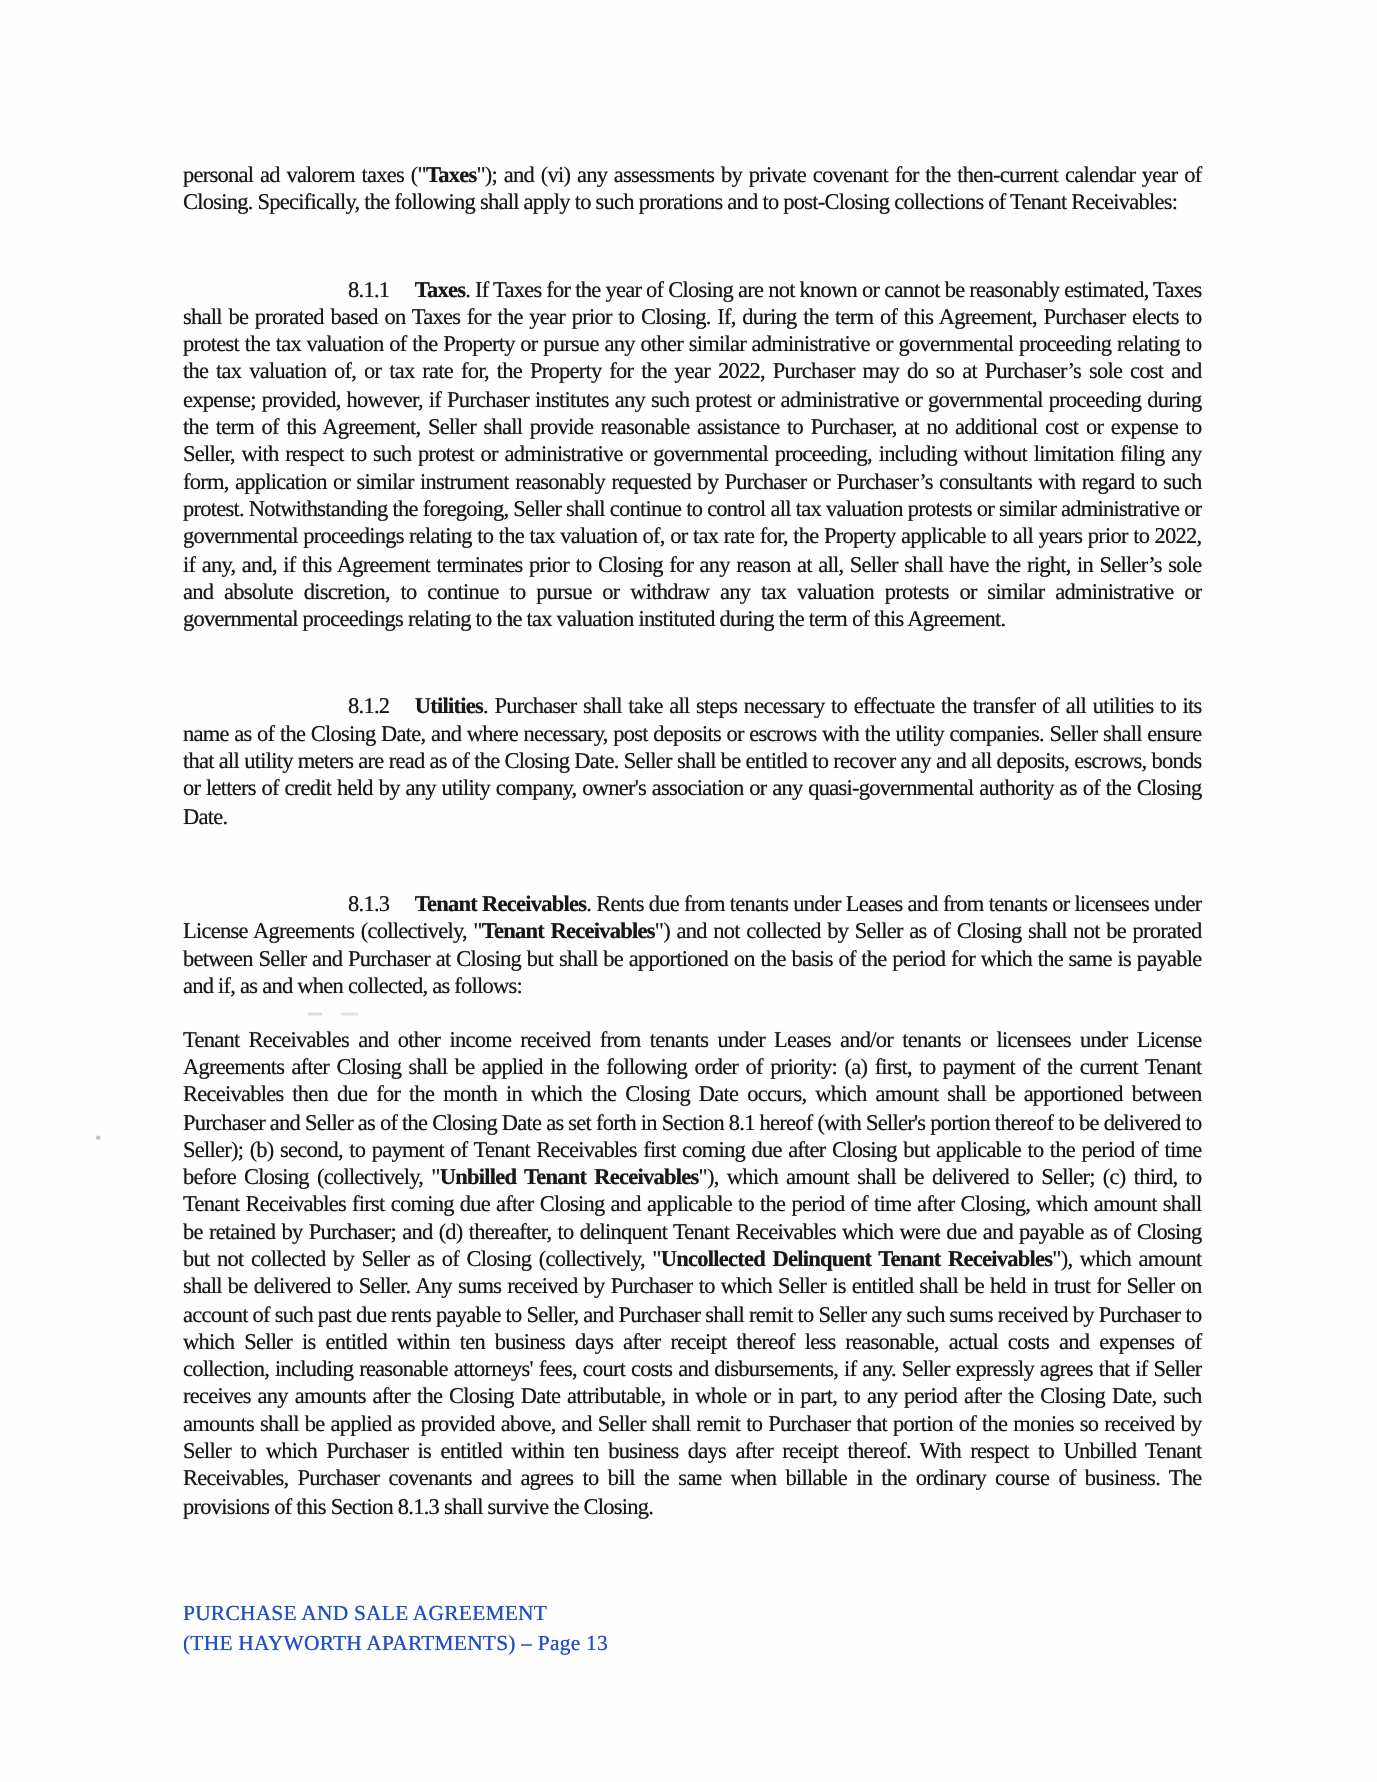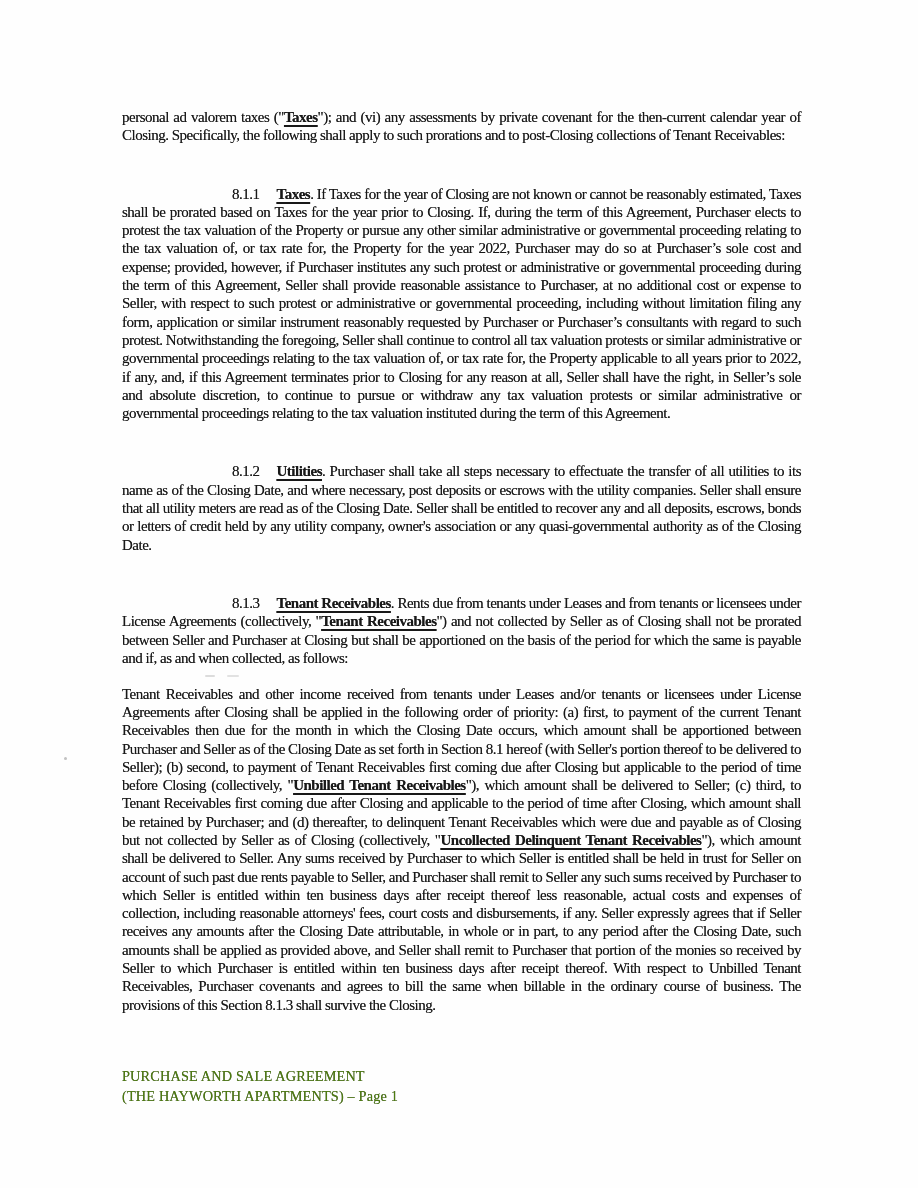--- a/index.html
+++ b/index.html
@@ -24,32 +24,31 @@
     letter-spacing:-0.5px;
     text-align:justify;
     text-shadow:0 0 0.45px rgba(15,15,15,0.65);
   }
   .para { margin:0 0 17.5px 0; }
   .para.sec { text-indent:110px;margin-top:40px; }
   .seg-normal { }
   .seg-tab { display:inline-block; width:17px; }
   .seg-bold-underline {
     font-weight:700;
-    text-decoration:underline;
     text-decoration-thickness:1.6px;
     text-underline-offset:2.5px;
   }
   .seg-underline {
     text-decoration-thickness:1.2px;
     text-underline-offset:2.5px;
   }
   .footer {
     position:absolute;
     left:122px; top:1067px;
-    color:#4d7c0f;
+    color:#1d4ed8;
     font-size:14.3px;
     line-height:19.5px;
     letter-spacing:0.15px;
     text-shadow:0 0 0.45px rgba(15,15,15,0.65);
   }
   .speck { position:absolute; background:#8f8f8f; border-radius:50%; }
   .speck-1 { left:64px; top:757px; width:3px; height:3px; opacity:0.55; }
   .speck-2 { left:205px; top:675px; width:10px; height:2px; opacity:0.30; border-radius:2px; }
   .speck-3 { left:227px; top:675px; width:12px; height:2px; opacity:0.25; border-radius:2px; }
 </style>
@@ -65,19 +64,19 @@
 
     <p class="para sec"><span class="seg-normal">8.1.2</span><span class="seg-tab"></span><span class="seg-bold-underline">Utilities</span><span class="seg-normal">.  Purchaser shall take all steps necessary to effectuate the transfer of all utilities to its name as of the Closing Date, and where necessary, post deposits or escrows with the utility companies. Seller shall ensure that all utility meters are read as of the Closing Date. Seller shall be entitled to recover any and all deposits, escrows, bonds or letters of credit held by any utility company, owner's association or any quasi-governmental authority as of the Closing Date.</span></p>
 
     <p class="para sec"><span class="seg-normal">8.1.3</span><span class="seg-tab"></span><span class="seg-bold-underline">Tenant Receivables</span><span class="seg-normal">.  Rents due from tenants under Leases and from tenants or licensees under License Agreements (collectively, "</span><span class="seg-bold-underline">Tenant Receivables</span><span class="seg-normal">") and not collected by Seller as of Closing shall not be prorated between Seller and Purchaser at Closing but shall be apportioned on the basis of the period for which the same is payable and if, as and when collected, as follows:</span></p>
 
     <p class="para"><span class="seg-normal">Tenant Receivables and other income received from tenants under Leases and/or tenants or licensees under License Agreements after Closing shall be applied in the following order of priority:  (a) first, to payment of the current Tenant Receivables then due for the month in which the Closing Date occurs, which amount shall be apportioned between Purchaser and Seller as of the Closing Date as set forth in </span><span class="seg-underline">Section 8.1</span><span class="seg-normal"> hereof (with Seller's portion thereof to be delivered to Seller); (b) second, to payment of Tenant Receivables first coming due after Closing but applicable to the period of time before Closing (collectively, "</span><span class="seg-bold-underline">Unbilled Tenant Receivables</span><span class="seg-normal">"), which amount shall be delivered to Seller; (c) third, to Tenant Receivables first coming due after Closing and applicable to the period of time after Closing, which amount shall be retained by Purchaser; and (d) thereafter, to delinquent Tenant Receivables which were due and payable as of Closing but not collected by Seller as of Closing (collectively, "</span><span class="seg-bold-underline">Uncollected Delinquent Tenant Receivables</span><span class="seg-normal">"), which amount shall be delivered to Seller.  Any sums received by Purchaser to which Seller is entitled shall be held in trust for Seller on account of such past due rents payable to Seller, and Purchaser shall remit to Seller any such sums received by Purchaser to which Seller is entitled within ten business days after receipt thereof less reasonable, actual costs and expenses of collection, including reasonable attorneys' fees, court costs and disbursements, if any.  Seller expressly agrees that if Seller receives any amounts after the Closing Date attributable, in whole or in part, to any period after the Closing Date, such amounts shall be applied as provided above, and Seller shall remit to Purchaser that portion of the monies so received by Seller to which Purchaser is entitled within ten business days after receipt thereof.  With respect to Unbilled Tenant Receivables, Purchaser covenants and agrees to bill the same when billable in the ordinary course of business.  The provisions of this </span><span class="seg-underline">Section 8.1.3</span><span class="seg-normal"> shall survive the Closing.</span></p>
   </div>
 
   <div class="footer">
     <div>PURCHASE AND SALE AGREEMENT</div>
-    <div>(THE HAYWORTH APARTMENTS) – Page 1</div>
+    <div>(THE HAYWORTH APARTMENTS) – Page 13</div>
   </div>
 
   <div class="speck speck-1"></div>
   <div class="speck speck-2"></div>
   <div class="speck speck-3"></div>
 </div>
 
 </body></html>

